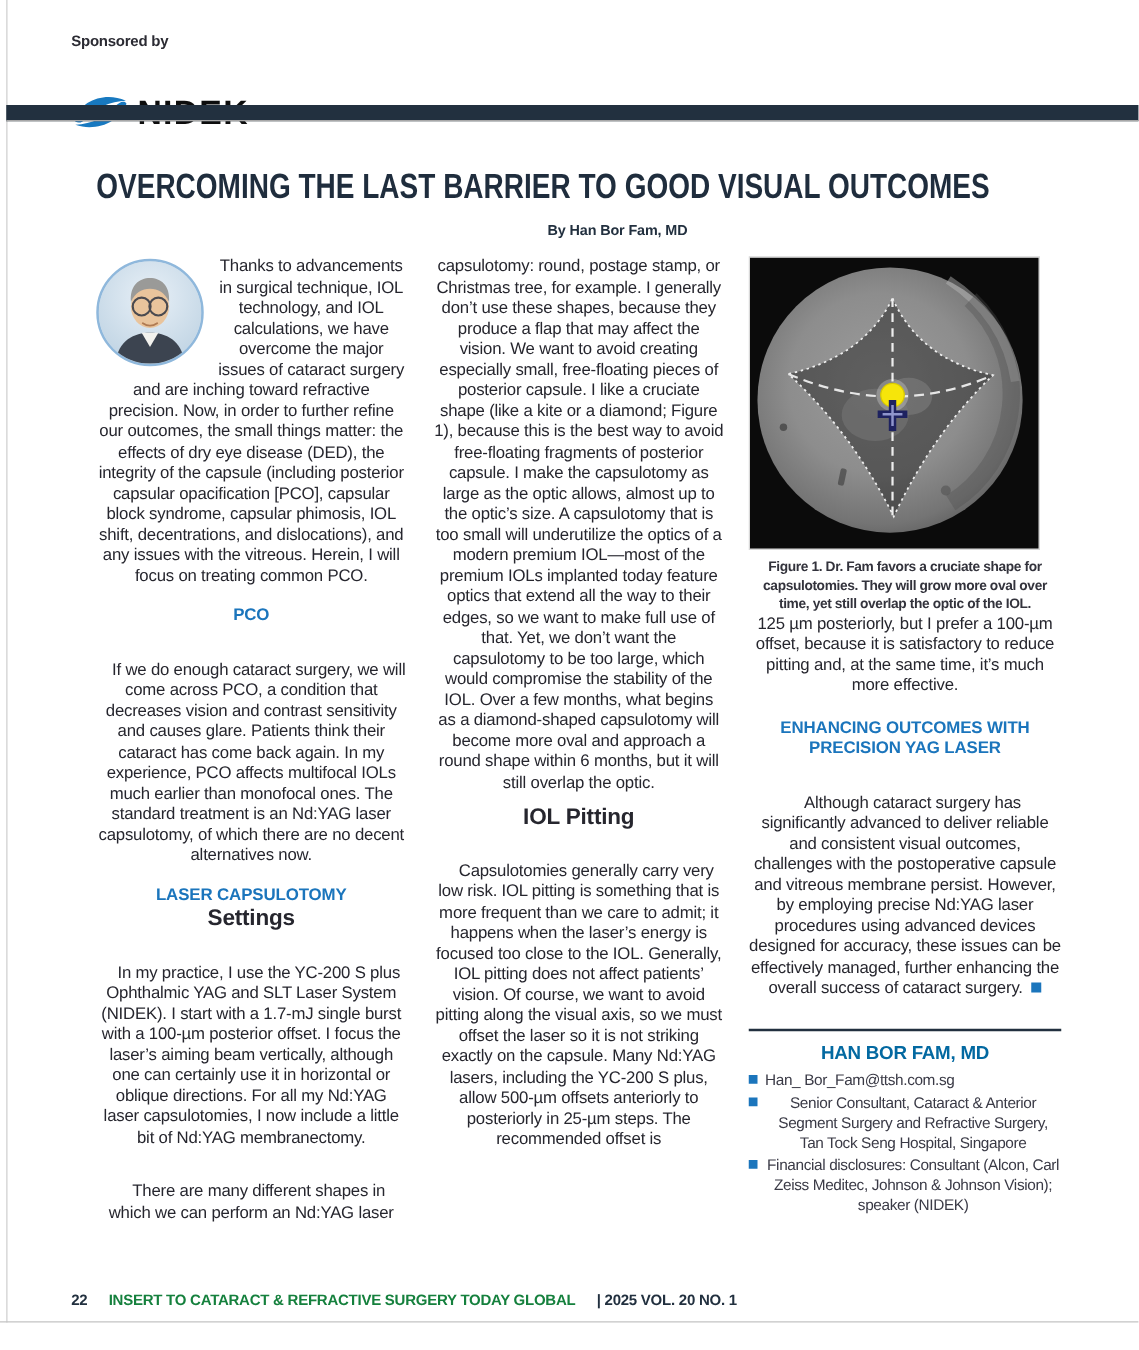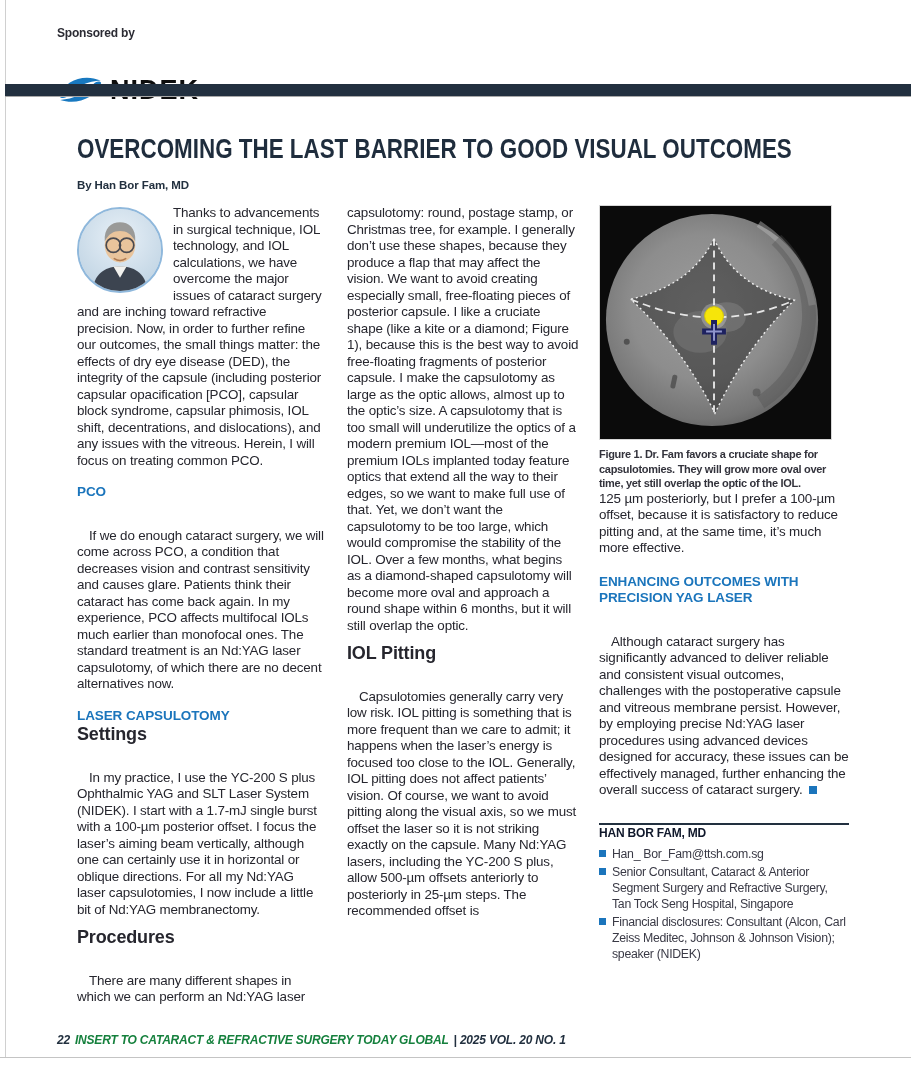--- a/index.html
+++ b/index.html
@@ -1,19 +1,19 @@
 <!DOCTYPE html>
 <html><head>
 <meta charset="utf-8">
 <style>
   * { box-sizing: border-box; }
   html,body { margin:0; padding:0; background:#fff; }
   .page {
     position:relative; width:911px; height:1080px; background:#ffffff;
-    font-family:"Liberation Sans", sans-serif; color:#26262e; overflow:hidden;
+    font-family:"Liberation Sans", sans-serif; color:#26262e; overflow:hidden;text-align:center;
   }
   .page-left-edge { position:absolute; left:5px; top:0; width:1px; height:1058px; background:#d0d0d0; }
   .page-bottom-edge { position:absolute; left:0; top:1057px; width:100%; height:1px; background:#c4c4c4; }
 
   
   .sponsor-label { position:absolute; left:57px; top:26px; font-size:12px; font-weight:600;
     color:#2b2b33; letter-spacing:-0.2px; }
   .brand-row { position:absolute; left:57px; top:46px; display:flex; align-items:center; gap:7px;margin-top:28px; }
   .brand-mark { width:46px; height:32px; }
   .brand-name { font-size:27px; font-weight:800; color:#0d0d0d; letter-spacing:1px; }
@@ -41,29 +41,29 @@
   
   figure { margin:0; }
   .fig-image { width:233px; height:235px; display:block; border:1px solid #d8d8d8; }
   figcaption { margin-top:7px; font-size:11px; font-weight:700; line-height:14.5px;
     color:#33333c; letter-spacing:-0.3px; width:250px; }
   .after-fig { }
 
   .end-square { display:inline-block; width:8px; height:8px; background:#1b75bc; margin-left:7px; }
 
   .bio-rule { margin:24px 0 0; border:none; border-top:2px solid #22303f; width:250px; }
-  .bio-name { font-size:12px; font-weight:800; color:#0f172a; letter-spacing:-0.2px; }
+  .bio-name { margin-top:10px; font-size:15px; font-weight:800; color:#0369a1; letter-spacing:-0.2px; }
   .bio-list { list-style:none; margin:5px 0 0; padding:0; }
   .bio-list li { display:flex; font-size:12.3px; line-height:16px; color:#3a3a46;
     letter-spacing:-0.3px; margin-top:2px; }
   .bullet-square { flex:0 0 7px; width:7px; height:7px; background:#1b75bc; margin:4px 6px 0 0; }
 
   
-  footer { position:absolute; left:57px; top:1033px; display:flex; align-items:baseline; gap:5px;
-    font-size:12px; letter-spacing:-0.2px; white-space:nowrap;font-style:italic; }
+  footer { position:absolute; left:57px; top:1033px; display:flex; align-items:baseline; gap:17px;
+    font-size:12px; letter-spacing:-0.2px; white-space:nowrap; }
   .page-num { font-weight:800; color:#22303f; }
   .pub-name { color:#15803d; font-weight:600; }
   .issue { font-weight:800; color:#22303f; }
 </style>
 </head>
 <body>
 
 <div class="page">
   <div class="page-left-edge"></div>
   <div class="page-bottom-edge"></div>
@@ -107,21 +107,20 @@
         </div>
         <p>Thanks to advancements in surgical technique, IOL technology, and IOL calculations, we have overcome the major issues of cataract surgery and are inching toward refractive precision. Now, in order to further refine our outcomes, the small things matter: the effects of dry eye disease (DED), the integrity of the capsule (including posterior capsular opacification [PCO], capsular block syndrome, capsular phimosis, IOL shift, decentrations, and dislocations), and any issues with the vitreous. Herein, I will focus on treating common PCO.</p>
 
         <h3 class="blue-head">PCO</h3>
         <p class="indent">If we do enough cataract surgery, we will come across PCO, a condition that decreases vision and contrast sensitivity and causes glare. Patients think their cataract has come back again. In my experience, PCO affects multifocal IOLs much earlier than monofocal ones. The standard treatment is an Nd:YAG laser capsulotomy, of which there are no decent alternatives now.</p>
 
         <h3 class="blue-head">LASER CAPSULOTOMY</h3>
         <h4 class="sub-head" style="margin-top:0;">Settings</h4>
         <p class="indent">In my practice, I use the YC-200 S plus Ophthalmic YAG and SLT Laser System (NIDEK). I start with a 1.7-mJ single burst with a 100-µm posterior offset. I focus the laser’s aiming beam vertically, although one can certainly use it in horizontal or oblique directions. For all my Nd:YAG laser capsulotomies, I now include a little bit of Nd:YAG membranectomy.</p>
 
-        <h4 class="sub-head">Procedures</h4>
         <p class="indent">There are many different shapes in which we can perform an Nd:YAG laser</p>
       </div>
 
       <div class="col col2">
         <p>capsulotomy: round, postage stamp, or Christmas tree, for example. I generally don’t use these shapes, because they produce a flap that may affect the vision. We want to avoid creating especially small, free-floating pieces of posterior capsule. I like a cruciate shape (like a kite or a diamond; Figure 1), because this is the best way to avoid free-floating fragments of posterior capsule. I make the capsulotomy as large as the optic allows, almost up to the optic’s size. A capsulotomy that is too small will underutilize the optics of a modern premium IOL—most of the premium IOLs implanted today feature optics that extend all the way to their edges, so we want to make full use of that. Yet, we don’t want the capsulotomy to be too large, which would compromise the stability of the IOL. Over a few months, what begins as a diamond-shaped capsulotomy will become more oval and approach a round shape within 6 months, but it will still overlap the optic.</p>
         <h4 class="sub-head">IOL Pitting</h4>
         <p class="indent">Capsulotomies generally carry very low risk. IOL pitting is something that is more frequent than we care to admit; it happens when the laser’s energy is focused too close to the IOL. Generally, IOL pitting does not affect patients’ vision. Of course, we want to avoid pitting along the visual axis, so we must offset the laser so it is not striking exactly on the capsule. Many Nd:YAG lasers, including the YC-200 S plus, allow 500-µm offsets anteriorly to posteriorly in 25-µm steps. The recommended offset is</p>
       </div>
 
       <div class="col col3">

